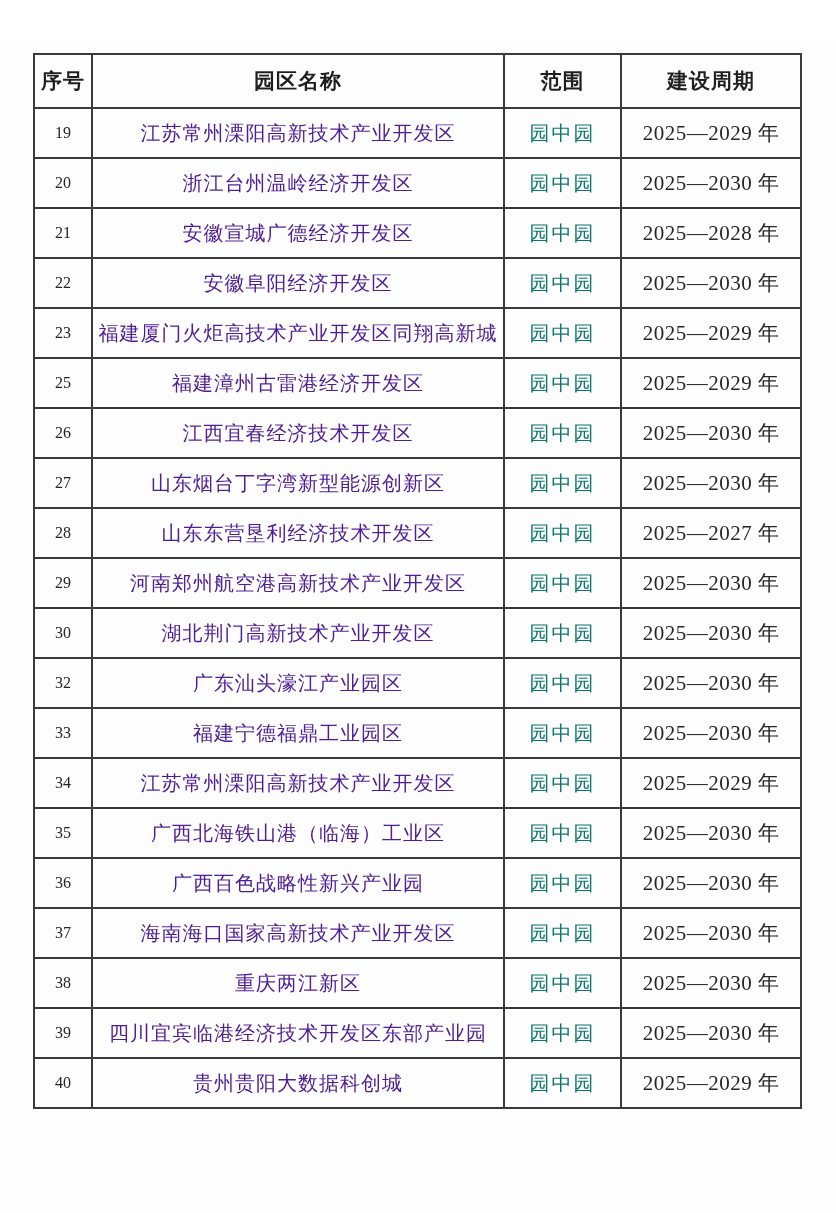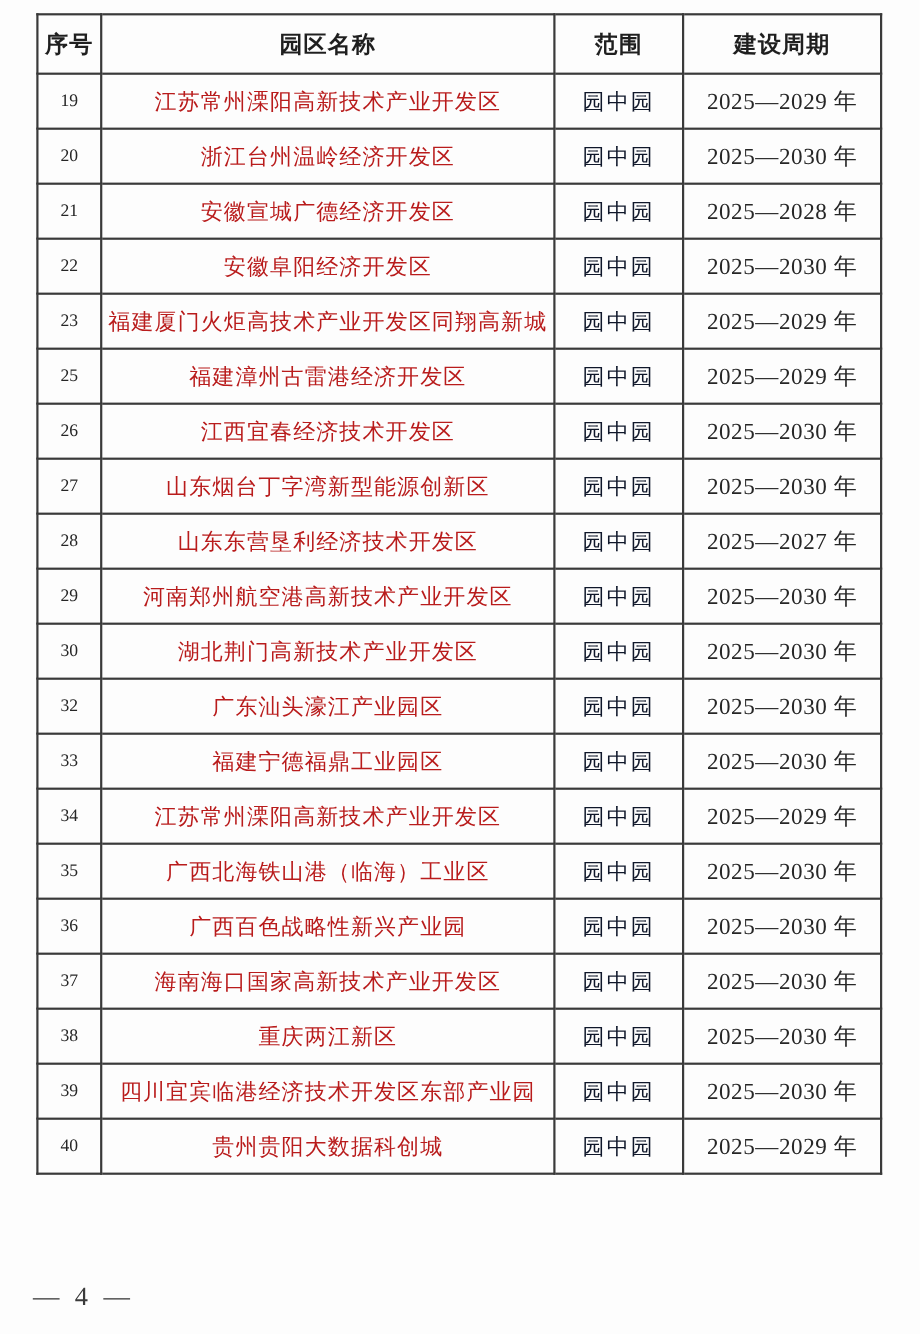--- a/index.html
+++ b/index.html
@@ -12,20 +12,21 @@
     height: 1213px;
     position: relative;
     font-family: "Liberation Serif", "DejaVu Serif", serif;
     color: #2e2e2e;
     overflow: hidden;
   }
   .page {
     position: absolute;
     inset: 0;
     background: #fdfdfd;
+    margin-top: 41px;
   }
   .table-wrap {
     position: absolute;
     left: 33px;
     top: 12px;
     width: 767px;
   }
   table {
     border-collapse: collapse;
     width: 100%;
@@ -56,26 +57,26 @@
     font-size: 20px;
   }
   td.no-cell {
     font-family: "Liberation Serif", "DejaVu Serif", serif;
     font-size: 16px;
     color: #262626;
   }
   td.name-cell {
     font-family: "Liberation Serif", "DejaVu Serif", serif;
     letter-spacing: 1px;
-    color: #b91c1c;
+    color: #4c1d95;
     text-align: center;
   }
   td.scope-cell {
     letter-spacing: 2px;
-    color: #0f172a;
+    color: #0f766e;
   }
   td.period-cell {
     font-family: "Liberation Serif", "DejaVu Serif", serif;
     font-size: 21px;
     color: #262626;
     letter-spacing: 0.5px;
   }
   .page-footer {
     position: absolute;
     left: 30px;

